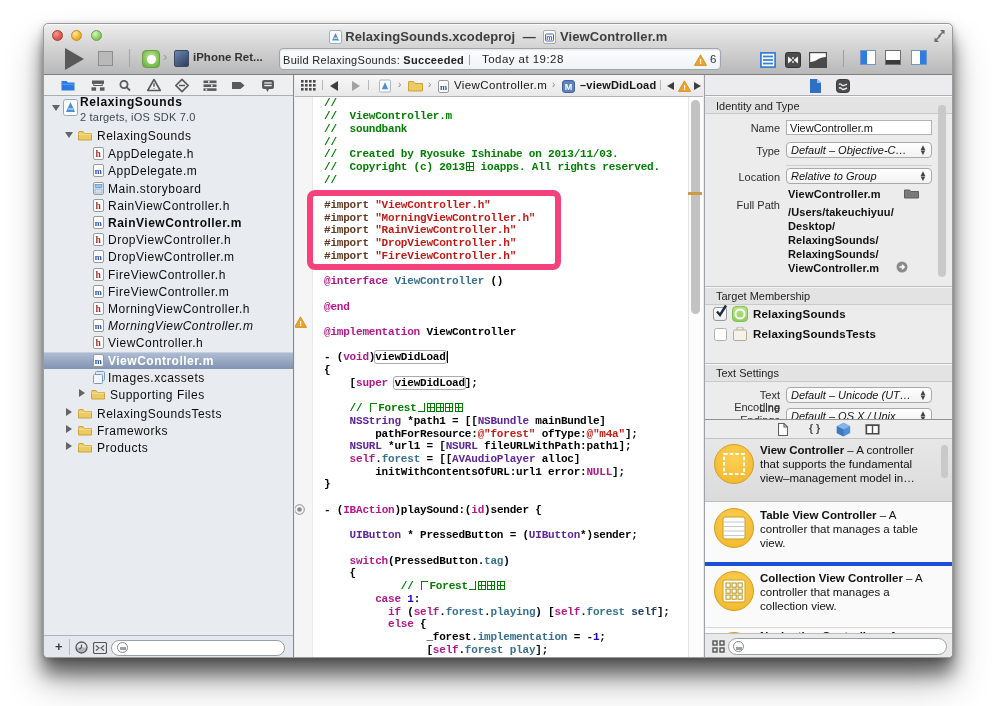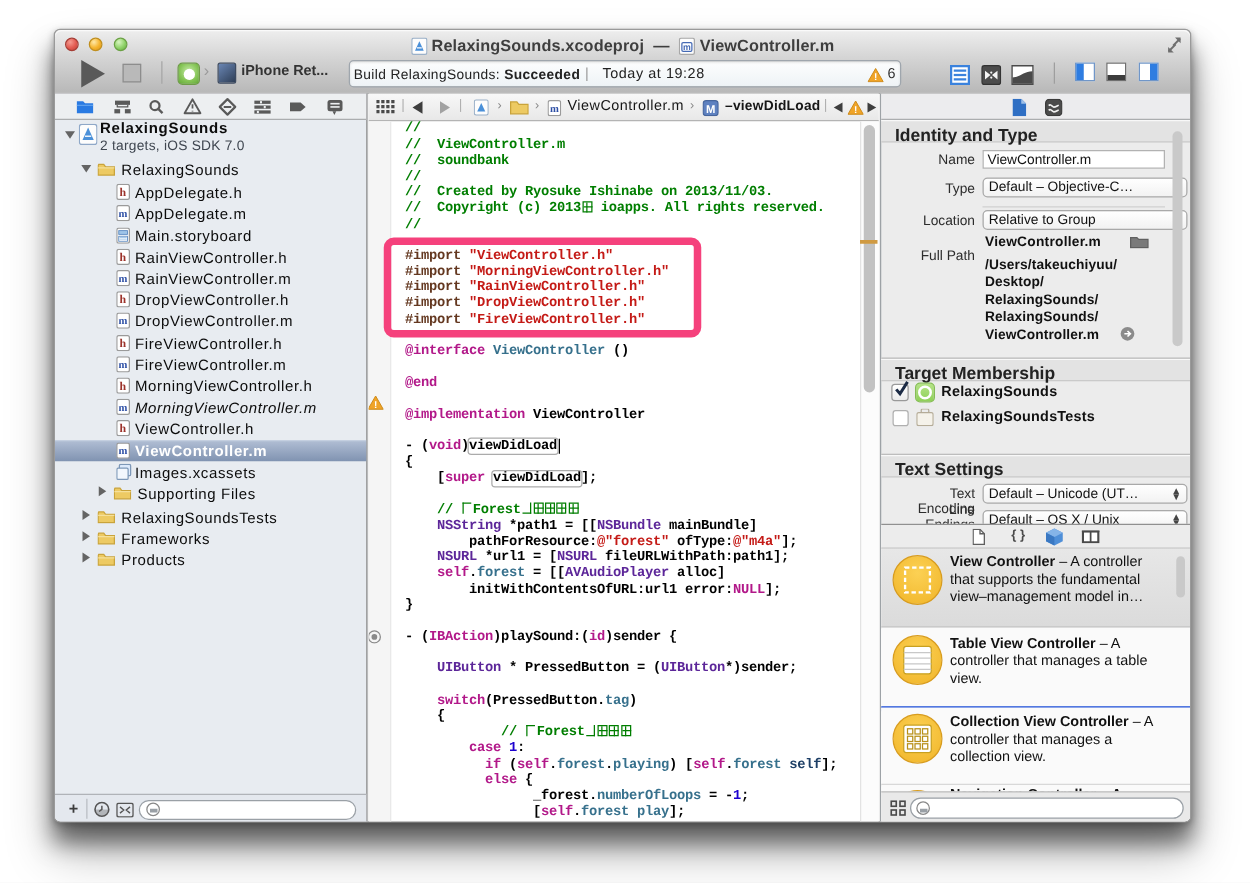--- a/index.html
+++ b/index.html
@@ -42,24 +42,24 @@
 .pp{color:#643820;}
 .st{color:#c41a16;}
 .kw{color:#b21889;}
 .nm{color:#1c00cf;}
 .fw{color:#5c2699;}
 .pc{color:#36708c;}
 #pinkbox{position:absolute;left:12px;top:93px;width:254px;height:80px;border:6px solid #f5417c;border-radius:8px;}
 
 #util{position:absolute;left:660px;top:0;width:248px;height:100%;background:#ececec;border-left:1px solid #9da2a6;}
 #utilbar{position:absolute;left:0;top:0;width:100%;height:21px;background:#ececee;border-bottom:1px solid #abadaf;}
-.hdr{font-weight:700;font-size:14px;color:#222;}
+.hdr{font-weight:400;font-size:11px;color:#222;}
 .lbl{position:absolute;font-size:11px;color:#2c2c2c;text-align:right;padding-left:17px;}
 .field{position:absolute;left:124px;width:146px;height:15px;background:#fff;border:1px solid #b2b2b2;font-size:11px;color:#111;padding:1px 3px;}
-.drop{position:absolute;left:124px;width:164px;height:16px;background:linear-gradient(#fff,#f2f2f2);border:1px solid #a9a9a9;border-radius:4px;font-size:11px;color:#111;padding:1px 4px;}
+.drop{position:absolute;left:124px;width:146px;height:16px;background:linear-gradient(#fff,#f2f2f2);border:1px solid #a9a9a9;border-radius:4px;font-size:11px;color:#111;padding:1px 4px;font-style:italic;}
 .stepper{position:absolute;right:4px;top:2px;font-size:8px;color:#444;line-height:5px;}
 #library{position:absolute;left:0;top:344px;width:100%;height:239px;background:#fafafa;border-top:1px solid #909090;}
 #libbar{position:absolute;left:0;top:0;width:100%;height:19px;background:#ececec;border-bottom:1px solid #c2c2c2;}
 .libitem{position:absolute;left:0;width:100%;font-size:11.5px;color:#111;}
 .ycirc{position:absolute;left:9px;width:40px;height:40px;border-radius:50%;background:radial-gradient(circle at 50% 35%,#fcd154,#f0b428);border:1px solid #d89c1e;}
 #libbottom{position:absolute;left:0;bottom:0;width:100%;height:25px;background:#e9e9e9;border-top:1px solid #bdbdbd;}
 .pill{position:absolute;background:#fff;border:1px solid #9aa0a6;border-radius:9px;}
 .pcircle{position:absolute;width:11px;height:11px;border-radius:50%;background:#fff;border:1px solid #888;}
 </style>
 </head>
@@ -241,21 +241,21 @@
               <use href="#sbdoc"></use>
             </svg>
             <span class="t" style="left:64px;">Main.storyboard</span>
           </div>
   <div class="row" style="top:121.8px;">
             <svg class="fi" width="11" height="13">
               <use href="#hdoc"></use>
             </svg>
             <span class="t" style="left:64px;">RainViewController.h</span>
           </div>
-  <div class="row" style="top:139px;">
+  <div class="row" style="top:139px;font-weight:bold;">
             <svg class="fi" width="11" height="13">
               <use href="#mdoc"></use>
             </svg>
             <span class="t" style="left:64px;">RainViewController.m</span>
           </div>
   <div class="row" style="top:156.2px;">
             <svg class="fi" width="11" height="13">
               <use href="#hdoc"></use>
             </svg>
             <span class="t" style="left:64px;">DropViewController.h</span>
@@ -449,21 +449,21 @@
 - (<span class="kw">IBAction</span>)playSound:(<span class="kw">id</span>)sender {
 
     <span class="fw">UIButton</span> * PressedButton = (<span class="fw">UIButton</span>*)sender;
 
     <span class="kw">switch</span>(PressedButton.<span class="pc">tag</span>)
     {
             <span class="cm">// <span class="kb kb1"></span>Forest<span class="kb kb2"></span><span class="k"></span><span class="k"></span><span class="k"></span></span>
         <span class="kw">case</span> <span class="nm">1</span>:
           <span class="kw">if</span> (<span class="kw">self</span>.<span class="pc">forest</span>.<span class="pc">playing</span>) [<span class="kw">self</span>.<span class="pc">forest</span> <span class="kw2">self</span>];
           <span class="kw">else</span> {
-                _forest.<span class="pc">numberOfLoops</span> = -<span class="nm">1</span>;
+                _forest.<span class="pc">implementation</span> = -<span class="nm">1</span>;
                 [<span class="kw">self</span>.<span class="pc">forest</span> <span class="pc">play</span>];</div>
     <div style="position:absolute;right:0;top:0;width:15px;height:100%;background:#fcfcfc;border-left:1px solid #e3e3e3;"></div>
     <div style="position:absolute;right:3px;top:3px;width:9px;height:214px;background:#c2c2c2;border-radius:4.5px;"></div>
     <div style="position:absolute;right:1px;top:95px;width:14px;height:3px;background:#d09a42;"></div>
   </div>
 </div>
     <div id="util">
         <div id="utilbar">
     <svg width="11" height="14" style="position:absolute;left:105px;top:3.5px">
             <path d="M0 0 h7 l4 4 v10 h-11 z" fill="#2f6fc4"></path>
@@ -538,21 +538,21 @@
               <rect x="0.5" y="0.5" width="14" height="1.2" fill="#4a4a4a"></rect>
             </svg>
     </div>
     <div id="libitem1" class="libitem" style="top:19px;height:63px;background:linear-gradient(#e7e7e7,#dbdbdb);border-bottom:1px solid #bdbdbd;">
       <div class="ycirc" style="top:5px;"></div>
       <svg width="22" height="22" style="position:absolute;left:18px;top:14px">
               <rect x="1" y="1" width="20" height="20" fill="none" stroke="#fff" stroke-width="2" stroke-dasharray="3.5 2.2"></rect>
             </svg>
       <div style="position:absolute;left:55px;top:4px;width:190px;line-height:14px;"><b>View Controller</b> – A controller<br>that supports the fundamental<br>view–management model in…</div>
     </div>
-    <div id="libitem2" class="libitem" style="top:83px;height:66px;background:#fafafa;border-bottom:4px solid #1d4ed8;box-shadow:inset -14px 0 0 #fafafa, inset 8px 0 0 #fafafa;">
+    <div id="libitem2" class="libitem" style="top:83px;height:66px;background:#fafafa;border-bottom:7px solid #1d4ed8;box-shadow:inset -14px 0 0 #fafafa, inset 8px 0 0 #fafafa;">
       <div class="ycirc" style="top:5px;"></div>
       <svg width="24" height="24" style="position:absolute;left:17px;top:13px">
               <rect x="1" y="1" width="22" height="22" rx="2" fill="#fff" stroke="#c8a020"></rect>
               <path d="M1 6 h22 M1 10.5 h22 M1 15 h22 M1 19.5 h22" stroke="#c8c8c8" stroke-width="1"></path>
             </svg>
       <div style="position:absolute;left:55px;top:5px;width:190px;line-height:14px;"><b>Table View Controller</b> – A<br>controller that manages a table<br>view.</div>
     </div>
     <div id="libitem3" class="libitem" style="top:146px;height:62px;background:#fafafa;border-bottom:1px solid #d8d8d8;box-shadow:inset -14px 0 0 #fafafa, inset 8px 0 0 #fafafa;">
       <div class="ycirc" style="top:5px;"></div>
       <svg width="24" height="24" style="position:absolute;left:17px;top:13px">

